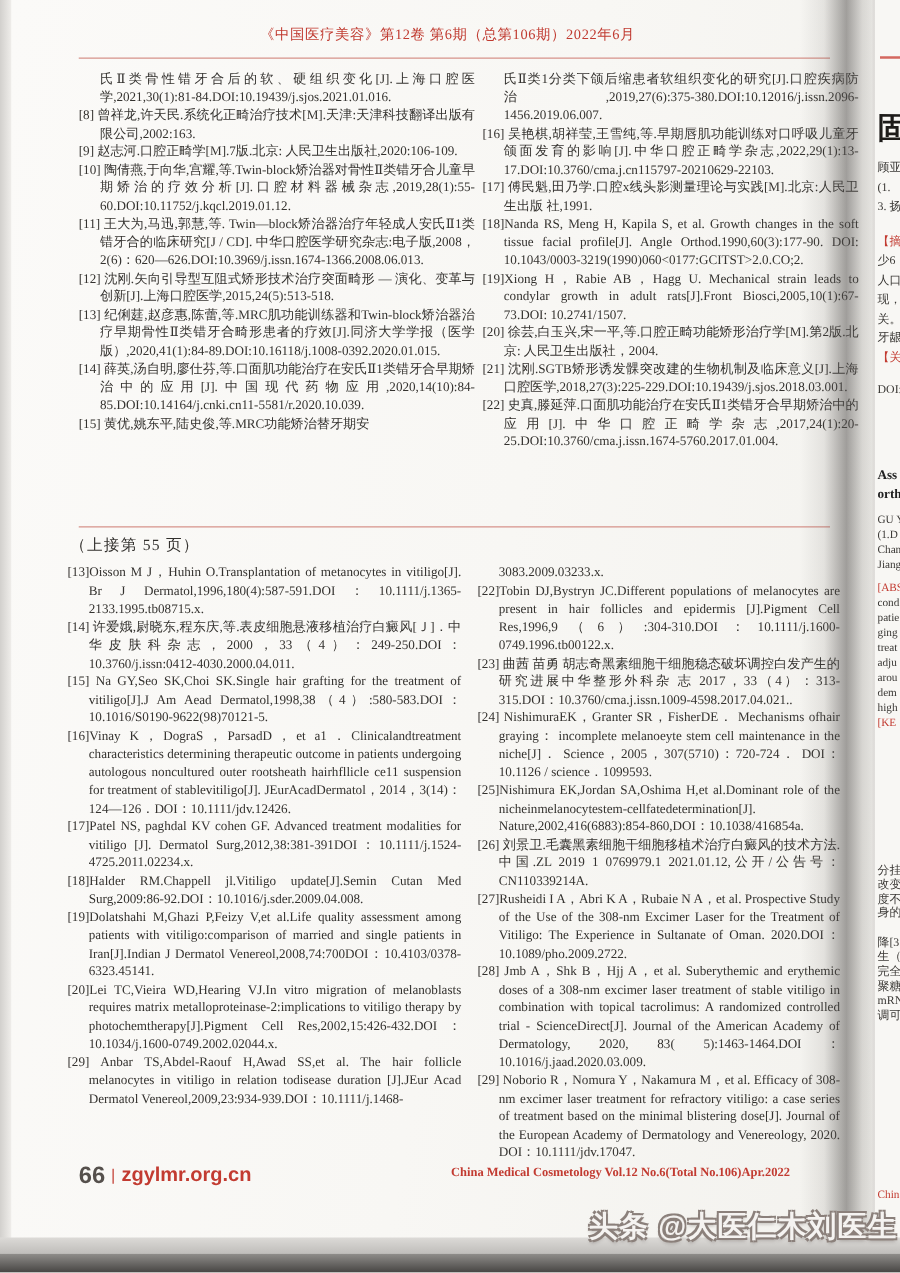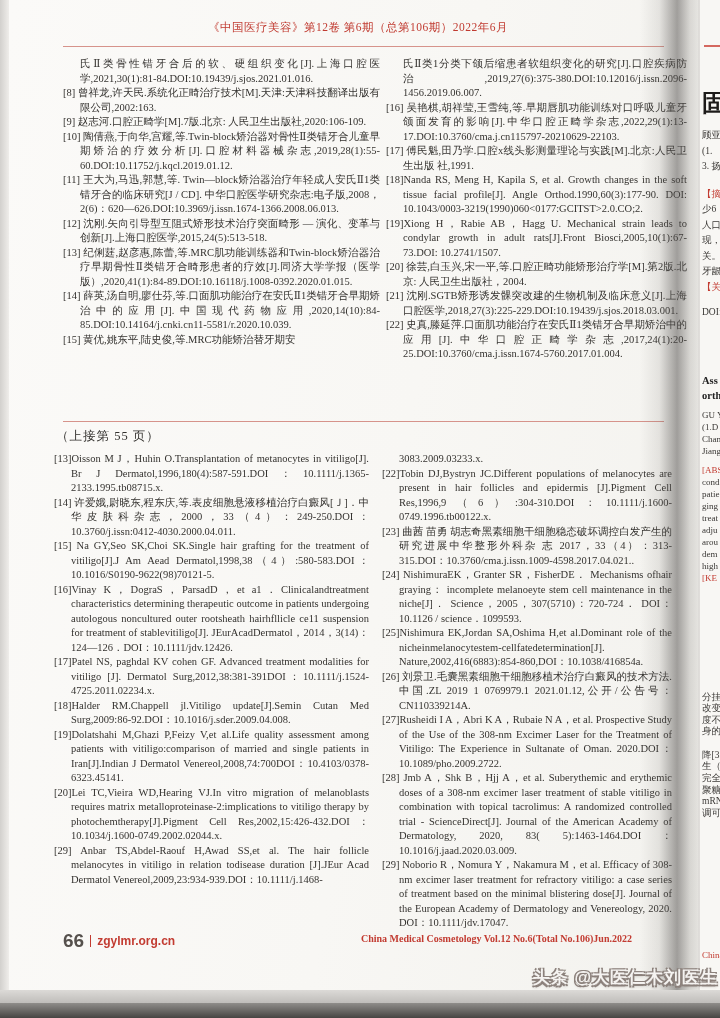--- a/index.html
+++ b/index.html
@@ -58,21 +58,21 @@
   .footer-left{
     position:absolute;left:55px;top:930px;
     display:flex;align-items:center;gap:6px;
   }
   .page-number{
     font-size:19px;font-weight:bold;color:#55504c;
     font-family:"Liberation Sans","DejaVu Sans",sans-serif;
   }
   .footer-sep{width:1px;height:12px;background:#c23b31;}
   .site-url{
-    font-size:12px;font-weight:bold;color:#c23b31;
+    font-size:16px;font-weight:bold;color:#c23b31;
     font-family:"Liberation Sans","DejaVu Sans",sans-serif;
   }
   .footer-right{
     position:absolute;right:66px;top:933px;
     font-size:10px;font-weight:bold;color:#c23b31;
   }
 
   
   .sv{margin:0;font-size:9.5px;line-height:15.5px;color:#3a3835;white-space:nowrap;}
   .sv.big{font-size:24px;font-weight:bold;line-height:30px;margin-bottom:10px;color:#1d1b19;}
@@ -90,21 +90,21 @@
     position:absolute;left:0;top:990px;width:720px;height:13px;
     background:linear-gradient(#dcdad7,#bfbdba);
   }
   .strip-dark{
     position:absolute;left:0;top:1003px;width:720px;height:15px;
     background:linear-gradient(#8f8d8a,#474543);
   }
   .watermark{
     position:absolute;right:2px;top:966px;white-space:nowrap;
     font-family:"Liberation Sans","DejaVu Sans",sans-serif;
-    font-size:17px;font-weight:bold;letter-spacing:1px;color:#f5f3f1;
+    font-size:23px;font-weight:bold;letter-spacing:1px;color:#f5f3f1;
     text-shadow:-1.5px -1.5px 0 #8b807b, 1.5px -1.5px 0 #8b807b,
                 -1.5px 1.5px 0 #8b807b, 1.5px 1.5px 0 #8b807b,
                 0 2px 3px rgba(60,50,45,0.35);
   }
 </style>
 </head>
 <body>
 
 <div class="page">
   <div class="journal-header">《中国医疗美容》第12卷 第6期（总第106期）2022年6月</div>
@@ -156,21 +156,21 @@
       <p class="ref">[27]Rusheidi I A，Abri K A，Rubaie N A，et al. Prospective Study of the Use of the 308-nm Excimer Laser for the Treatment of Vitiligo: The Experience in Sultanate of Oman. 2020.DOI：10.1089/pho.2009.2722.</p>
       <p class="ref">[28] Jmb A，Shk B，Hjj A，et al. Suberythemic and erythemic doses of a 308-nm excimer laser treatment of stable vitiligo in combination with topical tacrolimus: A randomized controlled trial - ScienceDirect[J]. Journal of the American Academy of Dermatology, 2020, 83( 5):1463-1464.DOI：10.1016/j.jaad.2020.03.009.</p>
       <p class="ref">[29] Noborio R，Nomura Y，Nakamura M，et al. Efficacy of 308-nm excimer laser treatment for refractory vitiligo: a case series of treatment based on the minimal blistering dose[J]. Journal of the European Academy of Dermatology and Venereology, 2020. DOI：10.1111/jdv.17047.</p>
     </div>
 
   <div class="footer-left">
     <span class="page-number">66</span>
     <span class="footer-sep"></span>
     <span class="site-url">zgylmr.org.cn</span>
   </div>
-  <div class="footer-right">China Medical Cosmetology Vol.12 No.6(Total No.106)Jun.2022</div>
+  <div class="footer-right">China Medical Cosmetology Vol.12 No.6(Total No.106)Apr.2022</div>
 </div>
 
 <div class="left-edge"></div>
 <div class="gutter-shadow"></div>
 
 <div class="next-page">
   <div class="next-page-inner">
       <p class="sv big">固</p>
       <p class="sv">顾亚</p>
       <p class="sv">(1.</p>

